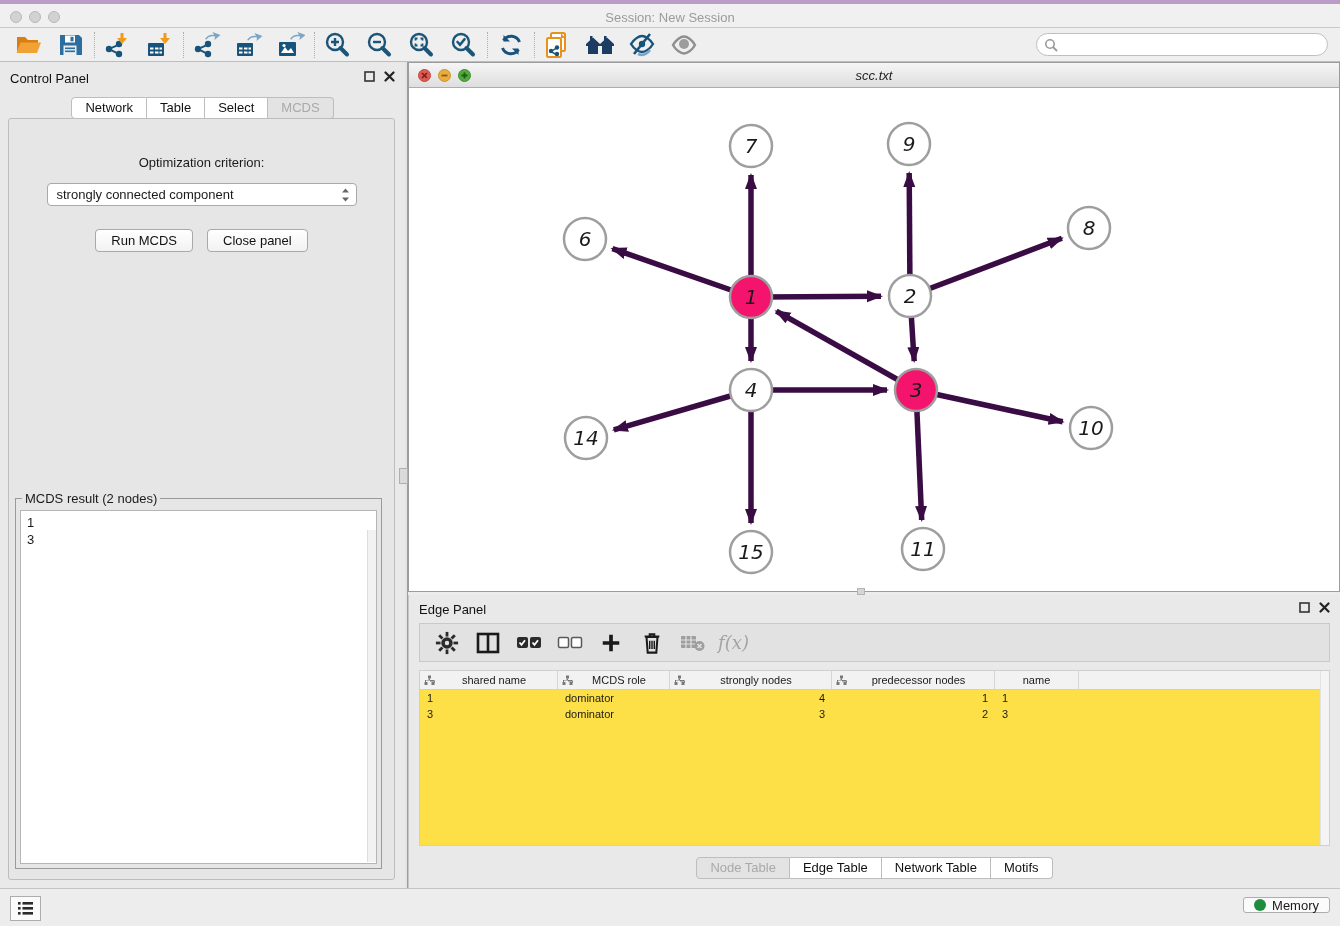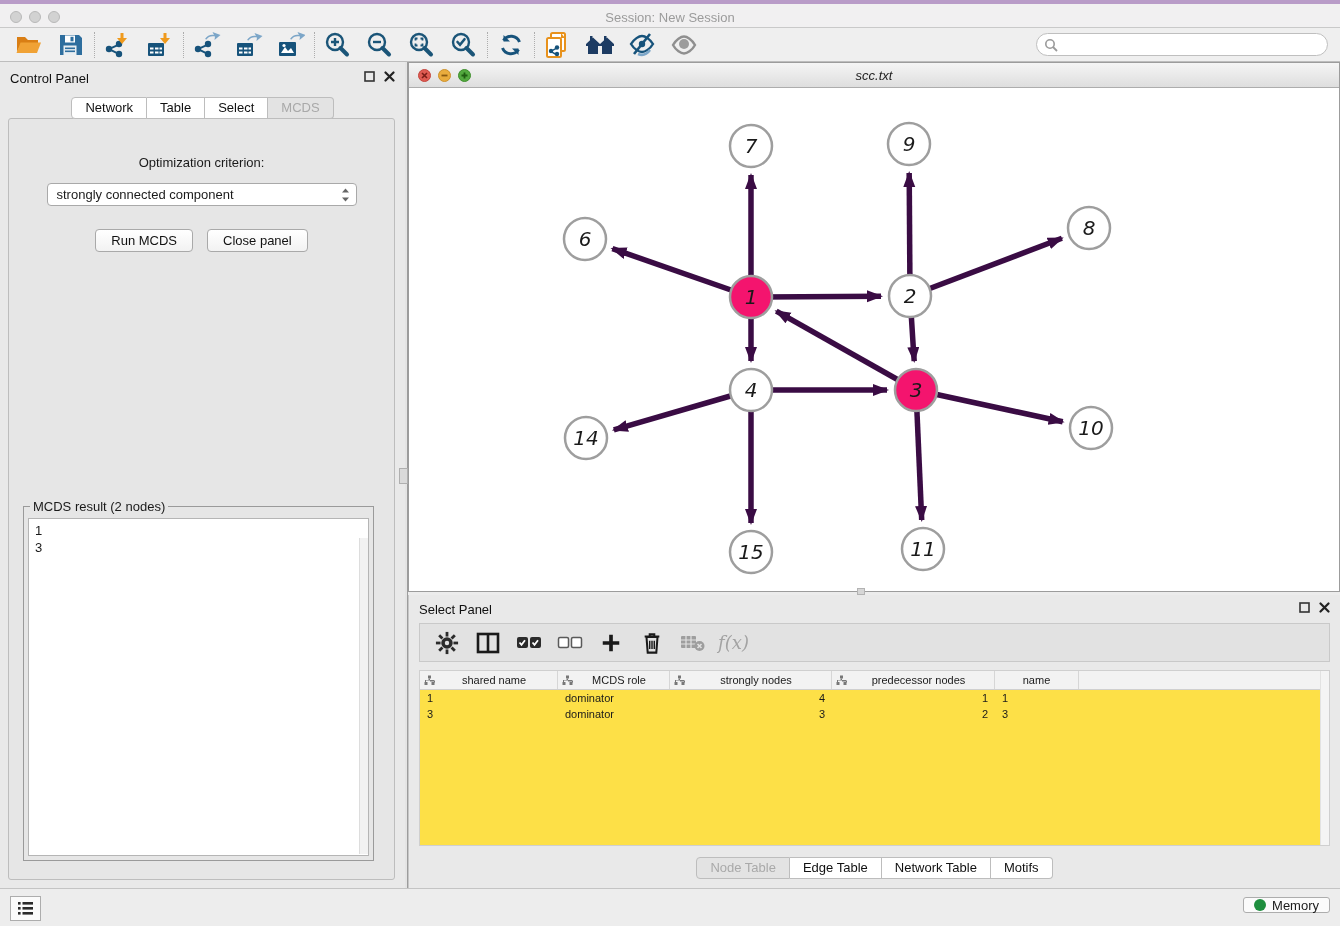--- a/index.html
+++ b/index.html
@@ -35,21 +35,21 @@
   .cp-content { position:absolute; left:8px; right:10px; top:56px; bottom:8px;
     background:#E6E6E6; border:1px solid #BDBDBD; border-radius:3px; }
   .opt-label { text-align:center; margin-top:36px; }
   .criterion { margin:13px auto 0; width:310px; height:23px; background:#fff; border:1px solid #A9A9A9;
     border-radius:4px; display:flex; align-items:center; padding:0 4px 0 9px; }
   .criterion .val { flex:1; }
   .btnrow { display:flex; justify-content:center; gap:14px; margin-top:23px; }
   .mac-btn { height:23px; padding:0 15px; background:linear-gradient(#FFFFFF,#F2F2F2);
     border:1px solid #A9A9A9; border-radius:4px; font-size:13px; font-family:inherit; color:#111; }
   .result-fieldset { position:absolute; left:6px; right:12px; top:372px; bottom:10px;
-    border:1px solid #9A9A9A; margin:8px; padding:4px; background:#E6E6E6; }
+    border:1px solid #9A9A9A; margin:0; padding:4px; background:#E6E6E6; }
   .result-fieldset legend { padding:0 3px; margin-left:2px; font-size:13px; }
   .result-area { position:relative; width:100%; height:100%; background:#fff; border:1px solid #B5B5B5;
     padding:3px 6px; line-height:17px; white-space:pre-line; }
   .result-scroll { position:absolute; right:0; top:0; bottom:0; width:9px; background:#F2F2F2; border-left:1px solid #DDD; }
 
   
   .vdivider { position:absolute; left:405px; top:62px; width:3px; height:826px; background:#E4E4E4; border-right:1px solid #9C9C9C; }
   .vgrip { position:absolute; left:399px; top:468px; width:9px; height:16px; background:#DADADA; border:1px solid #AFAFAF; }
 
   
@@ -391,21 +391,21 @@
         <g>
           <circle cx="342" cy="464" r="21" fill="#FFFFFF" stroke="#9E9E9E" stroke-width="2.5"></circle>
           <text x="342" y="464" text-anchor="middle" dy="0.35em" font-size="20" font-family="DejaVu Sans, sans-serif" fill="#1a1a1a">15</text>
         </g>
       </svg>
   </div>
 </div>
 <div class="hgrip"></div>
 
 <div class="table-panel">
-  <span class="tp-header-title">Select Panel</span>
+  <span class="tp-header-title">Edge Panel</span>
   <span class="panel-btns" style="top:7px">
     <svg width="11" height="11" viewBox="0 0 11 11">
         <rect x="1" y="1" width="9" height="9" fill="none" stroke="#333" stroke-width="1.6"></rect>
       </svg>
     <svg width="11" height="11" viewBox="0 0 11 11">
         <path d="M1.5 1.5l8 8M9.5 1.5l-8 8" stroke="#222" stroke-width="2.2" stroke-linecap="round"></path>
       </svg>
   </span>
 
   <div class="tp-toolbar">

